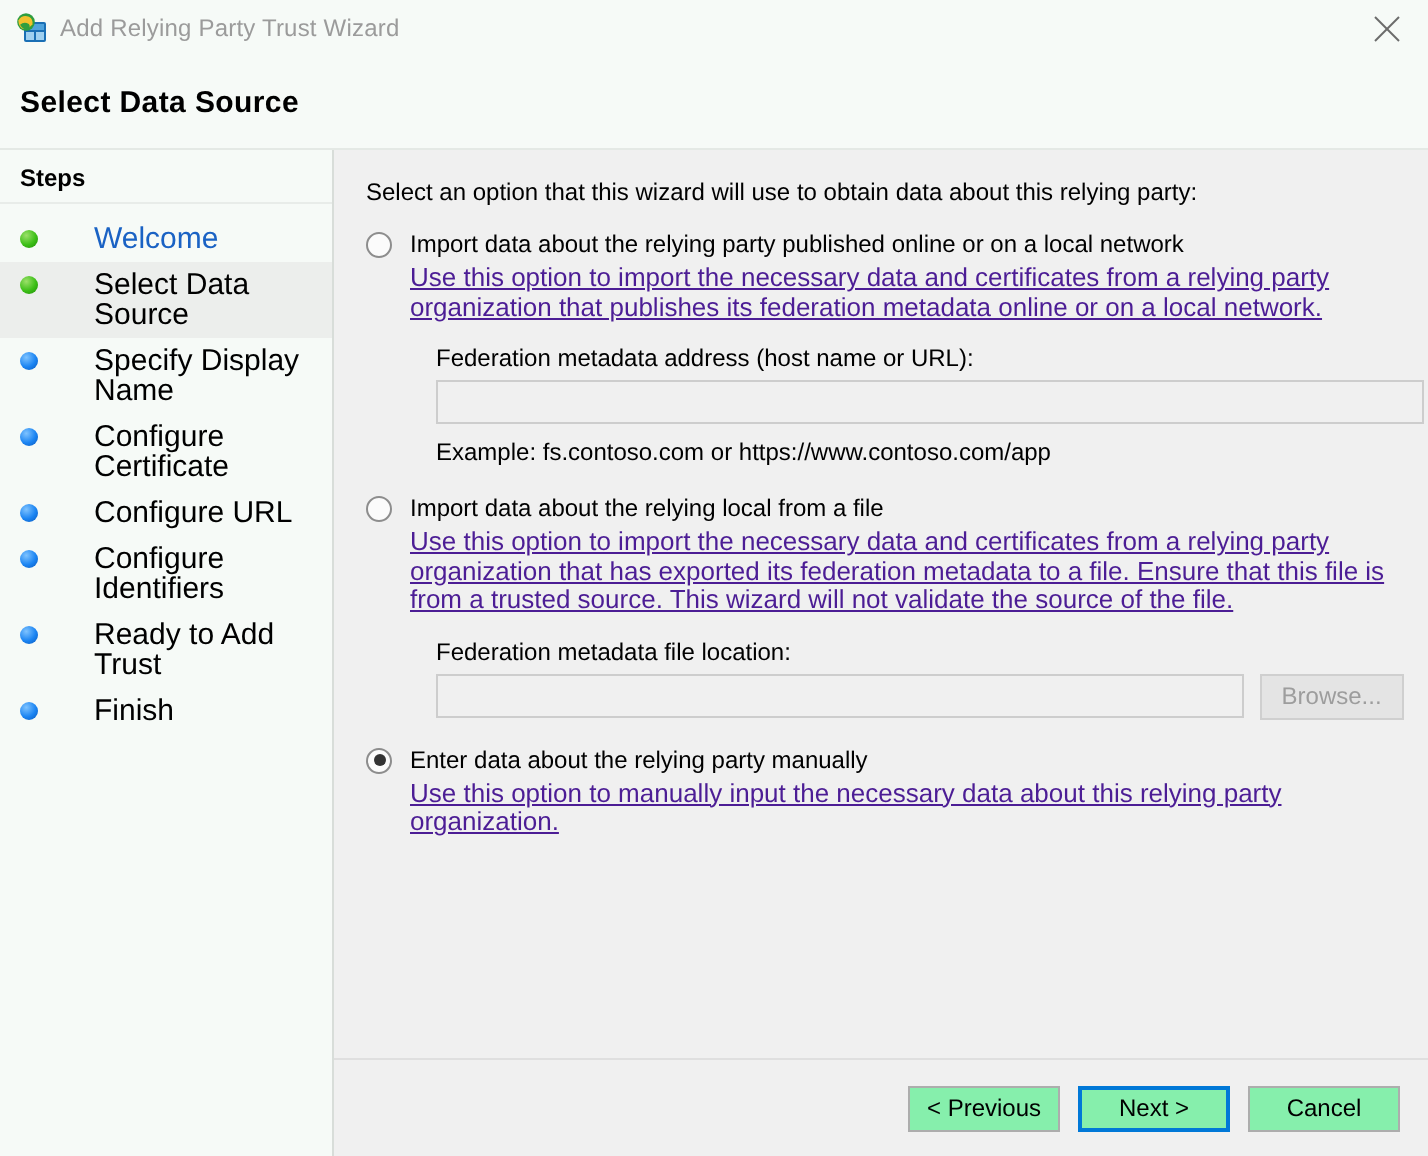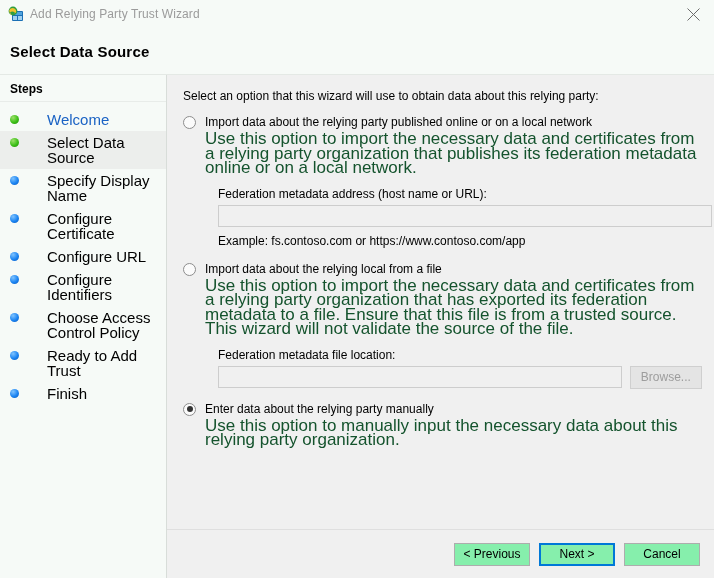--- a/index.html
+++ b/index.html
@@ -184,25 +184,26 @@
     margin-top: -3px;
     border-radius: 50%;
     background: #333;
   }
   .option-label {
     font-size: 12px;
     color: #000;
     line-height: 14px;
   }
   .option-desc {
-    font-size: 17px;
-    color: #14532d;
+    font-size: 13px;
+    color: #4c1d95;
     line-height: 14.5px;
     margin: 3px 0 0 22px;
     max-width: 500px;
+    text-decoration: underline;
   }
   .field-block {
     margin: 11px 0 0 35px;
   }
   .field-label {
     font-size: 12px;
     color: #000;
     margin-bottom: 4px;
   }
   .text-input {
@@ -336,24 +337,20 @@
       <div class="step">
         <span class="step-bullet bullet-blue"></span>
         <span class="step-label">Configure URL</span>
       </div>
 
       <div class="step">
         <span class="step-bullet bullet-blue"></span>
         <span class="step-label">Configure Identifiers</span>
       </div>
 
-      <div class="step">
-        <span class="step-bullet bullet-blue"></span>
-        <span class="step-label" style="display:inline-block;max-width:118px;">Choose Access Control Policy</span>
-      </div>
 
       <div class="step">
         <span class="step-bullet bullet-blue"></span>
         <span class="step-label">Ready to Add Trust</span>
       </div>
 
       <div class="step">
         <span class="step-bullet bullet-blue"></span>
         <span class="step-label">Finish</span>
       </div>

